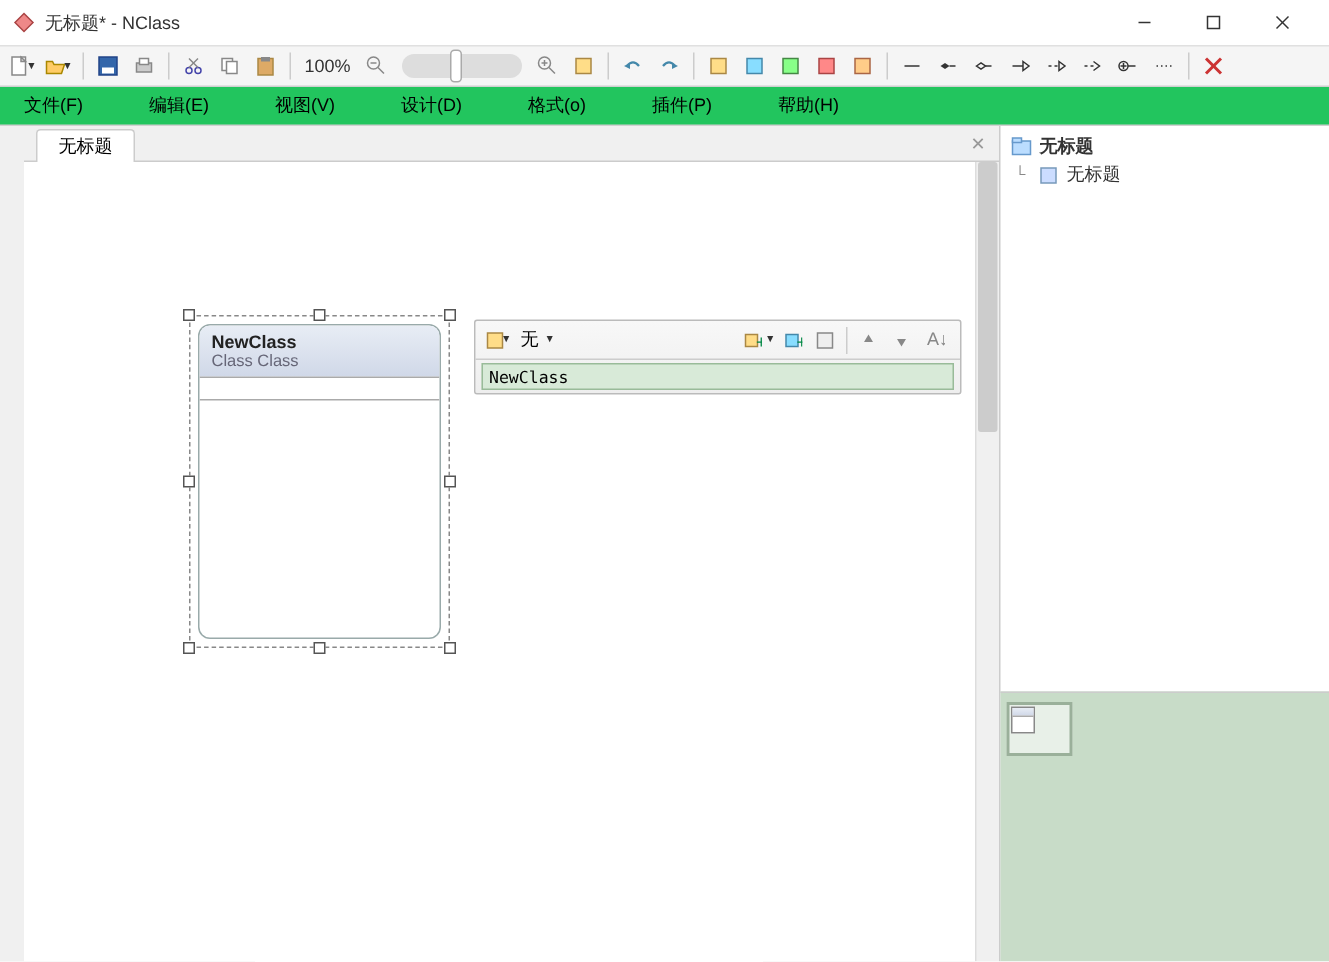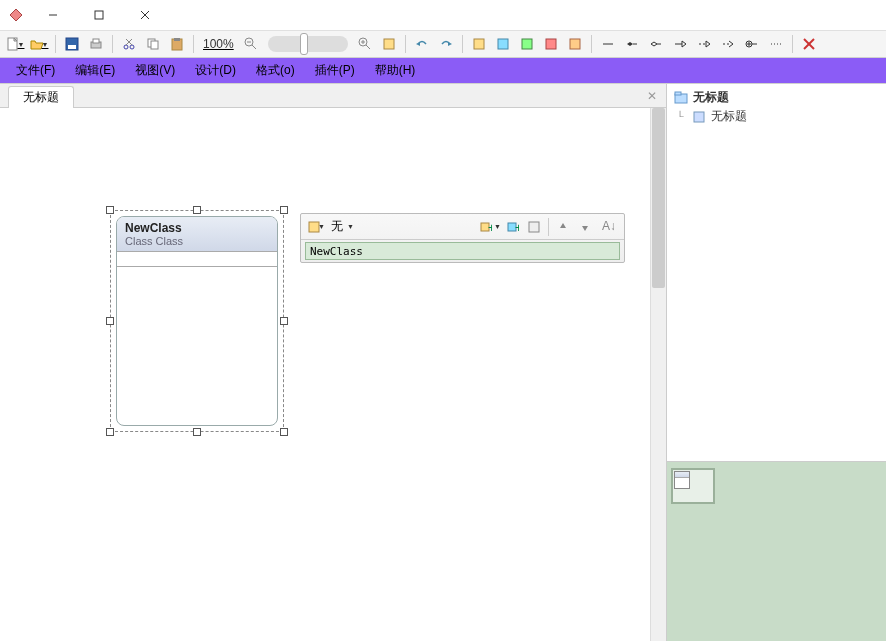--- a/index.html
+++ b/index.html
@@ -6,35 +6,35 @@
     body { background: #f0f0f0; width: 886px; height: 641px; overflow: hidden; display: flex; flex-direction: column; }
     
     
     .titlebar { height: 30px; background: #fff; display: flex; align-items: center; padding: 0 8px; }
     .titlebar-icon { width: 16px; height: 16px; margin-right: 6px; display: inline-flex; align-items: center; justify-content: center; }
     .titlebar-text { flex: 1; color: #333; }
     .titlebar-controls { display: flex; }
     .titlebar-btn { width: 46px; height: 30px; display: flex; align-items: center; justify-content: center; color: #333; cursor: pointer; }
     
     
-    .toolbar { height: 28px; background: #f5f5f5; border-top: 1px solid #e0e0e0; border-bottom: 1px solid #d0d0d0; display: flex; align-items: center; padding: 0 4px; gap: 2px; text-decoration: underline; }
+    .toolbar { height: 28px; background: #f5f5f5; border-top: 1px solid #e0e0e0; border-bottom: 1px solid #d0d0d0; display: flex; align-items: center; padding: 0 4px; gap: 2px; }
     .tb-btn { width: 22px; height: 22px; display: flex; align-items: center; justify-content: center; cursor: pointer; border: 1px solid transparent; border-radius: 2px; }
     .tb-sep { width: 1px; height: 18px; background: #ccc; margin: 0 3px; }
     .tb-dropdown { display: flex; align-items: center; }
     .tb-arrow { font-size: 7px; color: #333; margin-left: -2px; }
     .zoom-box { padding: 0 4px; color: #333; }
     .zoom-slider { width: 80px; height: 16px; background: #ddd; border-radius: 8px; position: relative; margin: 0 4px; }
     .zoom-thumb { position: absolute; left: 40%; top: -3px; width: 8px; height: 22px; background: #fff; border: 1px solid #aaa; border-radius: 3px; }
     
     
-    .menubar { height: 26px; background: #8b5cf6; border-bottom: 1px solid #d0d0d0; display: flex; align-items: flex-end; padding: 0 6px; }
+    .menubar { height: 26px; background: #22c55e; border-bottom: 1px solid #d0d0d0; display: flex; align-items: flex-end; padding: 0 6px; gap: 24px; }
     .menu-item { padding: 4px 10px; cursor: pointer; }
     
     
-    .main-area { flex: 1; display: flex; overflow: hidden; }
+    .main-area { flex: 1; display: flex; overflow: hidden; margin-left: 16px; }
     
     
     .canvas-container { flex: 1; display: flex; flex-direction: column; background: #fff; }
     .tab-strip { height: 24px; background: #f0f0f0; border-bottom: 1px solid #ccc; display: flex; align-items: flex-end; padding-left: 8px; position: relative; }
     .tab { height: 22px; background: #fff; border: 1px solid #ccc; border-bottom: none; padding: 2px 14px; border-radius: 3px 3px 0 0; margin-bottom: -1px; cursor: pointer; }
     .tab-close-x { position: absolute; right: 6px; top: 4px; width: 16px; height: 16px; display: flex; align-items: center; justify-content: center; cursor: pointer; color: #999; }
     
     .canvas-scroll { flex: 1; position: relative; overflow: hidden; background: #fff; }
     .canvas { position: absolute; inset: 0; }
     
@@ -84,20 +84,21 @@
   </style>
 </head>
 <body>
 
 <div class="titlebar">
   <span class="titlebar-icon">
     <svg width="14" height="14" viewBox="0 0 14 14">
         <polygon points="7,1 13,7 7,13 1,7" fill="#e88" stroke="#a44" stroke-width="1"></polygon>
       </svg>
   </span>
+  <span class="titlebar-text">无标题* - NClass</span>
   <div class="titlebar-controls">
     <div class="titlebar-btn">
       <svg width="10" height="10">
           <line x1="1" y1="5" x2="9" y2="5" stroke="#333" stroke-width="1"></line>
         </svg>
     </div>
     <div class="titlebar-btn">
       <svg width="10" height="10">
           <rect x="1" y="1" width="8" height="8" fill="none" stroke="#333" stroke-width="1"></rect>
         </svg>

